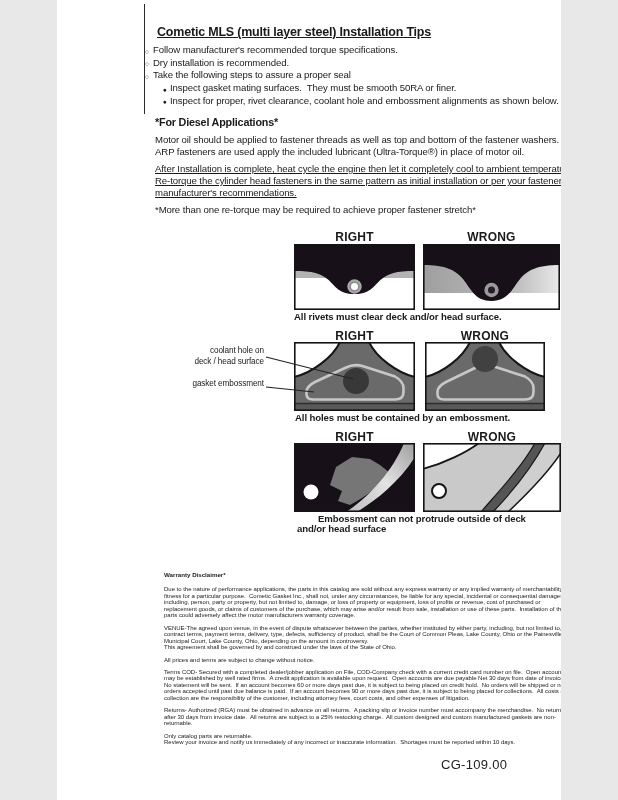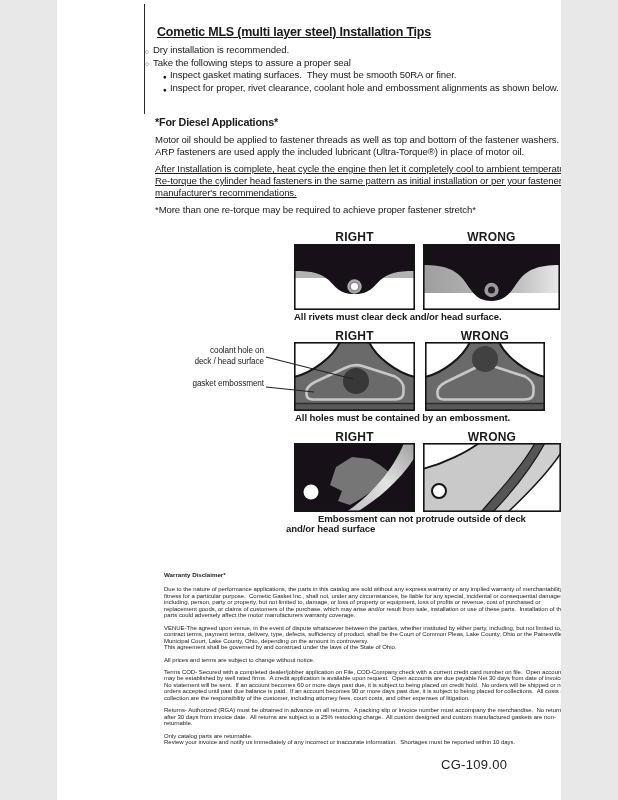--- a/index.html
+++ b/index.html
@@ -46,38 +46,39 @@
   .callout{position:absolute;left:99px;width:108px;text-align:right;font-size:8.2px;line-height:10.5px;letter-spacing:-0.1px;}
   .co1{top:346px;}
   .co2{top:379px;}
   .callout-lines{position:absolute;left:205px;top:350px;width:100px;height:48px;}
   
   .f3-rl{left:237px;top:430px;width:121px;}
   .f3-wl{left:366px;top:430px;width:138px;}
   .f3-rb{left:237px;top:443px;width:121px;height:69px;}
   .f3-wb{left:366px;top:443px;width:138px;height:69px;}
   .f3-cap1{left:237px;top:514px;padding-left:24px;}
-  .f3-cap2{left:229px;top:524px;}
+  .f3-cap2{left:240px;top:524px;}
   
   .legal{position:absolute;left:107px;top:572px;width:408px;font-size:6px;line-height:6.45px;letter-spacing:-0.02px;color:#222;}
   .legal .lg-head{font-weight:bold;font-size:6.2px;margin:0 0 8px 0;}
   .legal p{margin:0 0 6px 0;white-space:pre-wrap;}
   .legal p.nogap{margin-bottom:0;}
   .page-code{position:absolute;left:384px;top:757px;font-size:13px;letter-spacing:0.3px;color:#222;}
 </style>
 </head>
 <body>
 
 <div class="page">
 
   <div class="margin-line"></div>
 
   <div class="title">Cometic MLS (multi layer steel) Installation Tips</div>
 
   <div class="bullets">
+    <div class="bullet"><span class="bmark circ"></span><span>Follow manufacturer's recommended torque specifications.</span></div>
     <div class="bullet"><span class="bmark circ"></span><span>Dry installation is recommended.</span></div>
     <div class="bullet"><span class="bmark circ"></span><span>Take the following steps to assure a proper seal</span></div>
     <div class="bullet sub"><span class="bmark dot"></span><span>Inspect gasket mating surfaces.  They must be smooth 50RA or finer.</span></div>
     <div class="bullet sub"><span class="bmark dot"></span><span>Inspect for proper, rivet clearance, coolant hole and embossment alignments as shown below.</span></div>
   </div>
 
   <div class="diesel-heading">*For Diesel Applications*</div>
   <div class="bodypara p1">Motor oil should be applied to fastener threads as well as top and bottom of the fastener washers. When ARP fasteners are used apply the included lubricant (Ultra-Torque®) in place of motor oil.</div>
   <div class="bodypara p2">After Installation is complete, heat cycle the engine then let it completely cool to ambient temperature. Re-torque the cylinder head fasteners in the same pattern as initial installation or per your fastener manufacturer's recommendations.</div>
   <div class="bodypara p3">*More than one re-torque may be required to achieve proper fastener stretch*</div>

